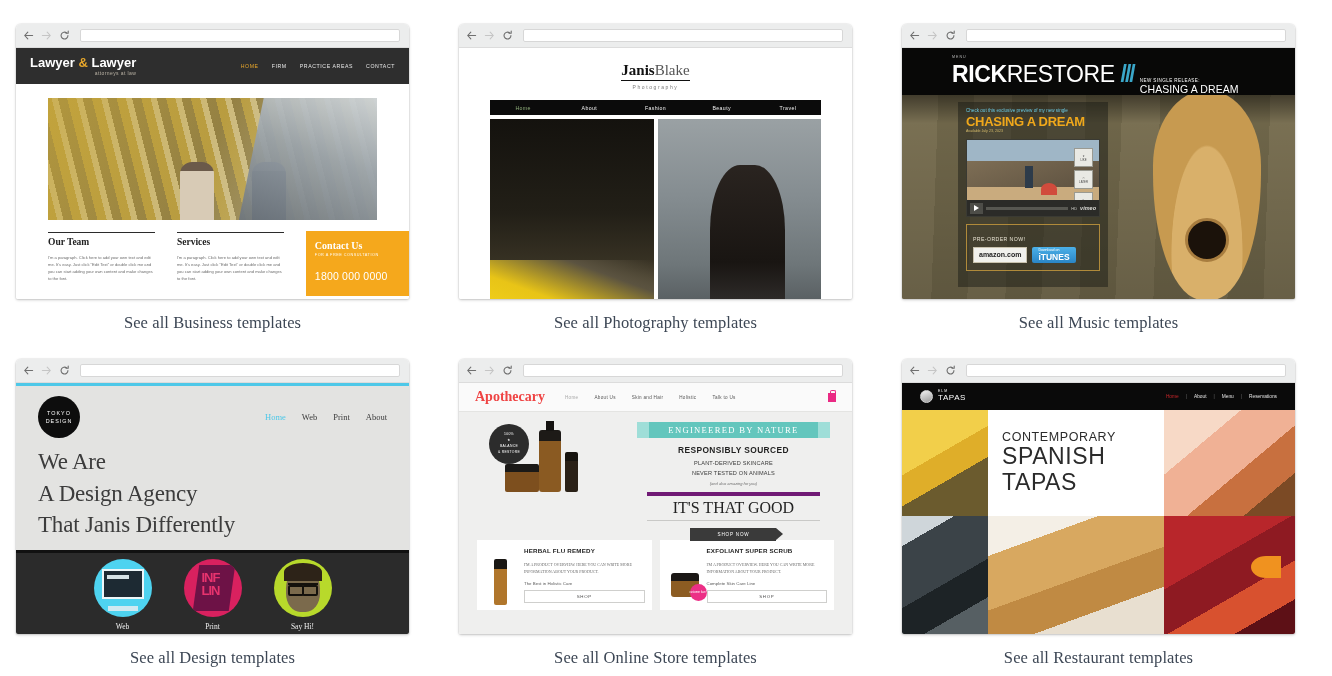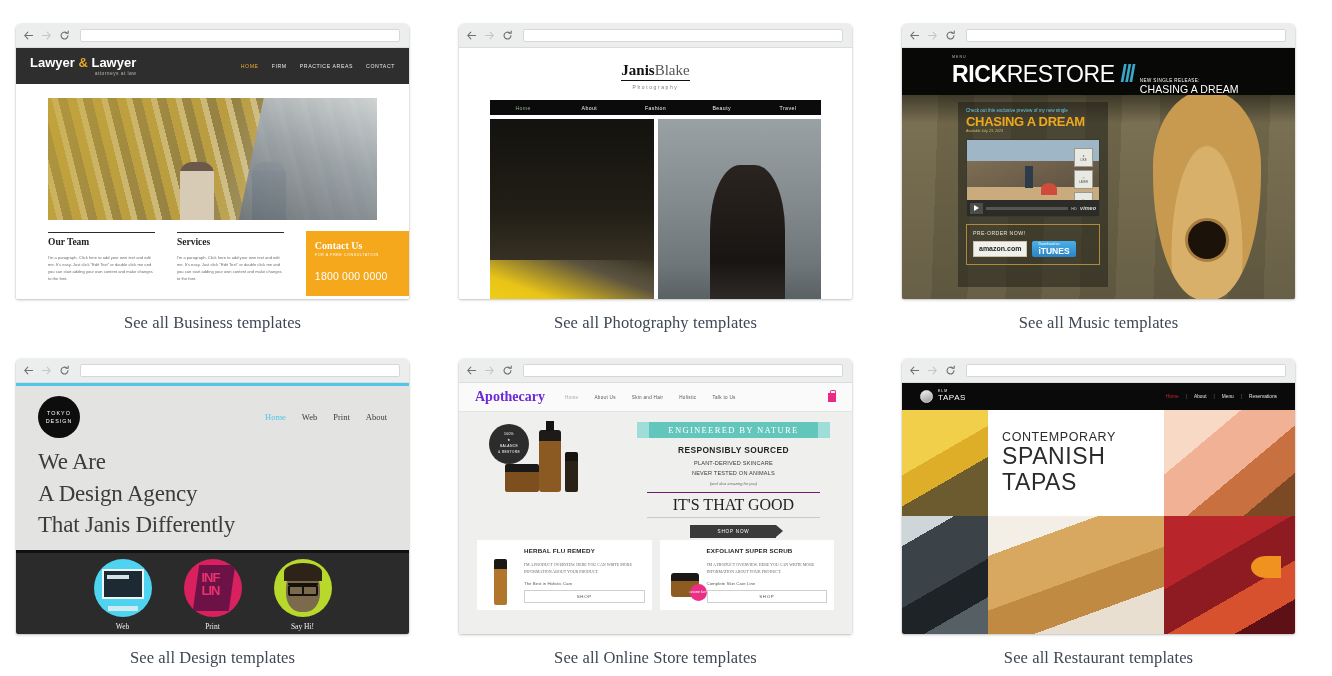--- a/index.html
+++ b/index.html
@@ -149,21 +149,21 @@
   .mu-video .fig{position:absolute;left:44%;top:34%;width:8px;height:22px;background:#2d3b4a;}
   .mu-video .um{position:absolute;left:56%;top:56%;width:16px;height:12px;background:#d14b3c;border-radius:50% 50% 0 0;}
   .mu-bar{ position:absolute; left:0; bottom:0; width:100%; height:16px; background:#2b2b28; display:flex; align-items:center; padding:0 3px; gap:3px;}
   .mu-play{ width:13px;height:11px;background:#4d4d48;display:flex;align-items:center;justify-content:center;}
   .mu-play i{ border-left:5px solid #fff; border-top:3px solid transparent;border-bottom:3px solid transparent;}
   .mu-track{ flex:1; height:3px; background:#575751;}
   .mu-hd{ font-size:4px;color:#c9c9c4;}
   .mu-vim{ font-size:5.5px;color:#dcdcd8; font-style:italic; font-weight:bold;}
   .mu-side{ position:absolute; right:6px; top:8px; display:flex; flex-direction:column; gap:3px;}
   .mu-sb{ width:19px;height:19px;background:#e9e9e4;border:1px solid #9a9a92; font-size:2.8px; color:#444; display:flex;flex-direction:column;align-items:center;justify-content:center;}
-  .mu-pre{ margin:7px 8px 12px; border:1px solid #b08a3a; padding:5px 6px 7px;}
+  .mu-pre{ margin:7px 8px 12px; border:1px solid #b08a3a; padding:11px 6px 7px;}
   .mu-pre .lbl{ color:#e7e2d2; font-size:5.2px; letter-spacing:.4px;}
   .mu-btns{ display:flex; gap:5px; margin-top:5px;}
   .mu-az{ background:#f1f1ec; border:1px solid #c9c2ad; padding:3px 5px; font-size:7px; font-weight:700; color:#1d1d1d; font-family:"Liberation Sans",sans-serif;}
   .mu-az em{ font-style:normal; color:#1d1d1d;}
   .mu-it{ background:linear-gradient(180deg,#4bb0e8,#2a85c6); padding:2px 6px; color:#fff; border-radius:2px; line-height:1;}
   .mu-it .s{ font-size:3.6px; display:block;}
   .mu-it .l{ font-size:8.5px; display:block; font-weight:700;}
   .mu-guitar{ position:absolute; right:34px; top:42px; width:108px; height:210px;
     background:radial-gradient(ellipse at 50% 78%, #d9b06a 0 46%, #c79a50 47% 100%);
     border-radius:50% 50% 46% 46%/36% 36% 60% 60%; }
@@ -193,41 +193,41 @@
   .tk-hi .face{position:absolute;left:12px;top:9px;width:34px;height:44px;background:#7b6a4c;border-radius:46% 46% 42% 42%;}
   .tk-hi .hair{position:absolute;left:10px;top:4px;width:38px;height:18px;background:#2d2318;border-radius:50% 50% 0 0;}
   .tk-hi .gl{position:absolute;left:14px;top:24px;width:30px;height:7px;border-top:2px solid #14110c;}
   .tk-hi .gl:before,.tk-hi .gl:after{content:"";position:absolute;top:0;width:12px;height:7px;border:2px solid #14110c;border-radius:2px;}
   .tk-hi .gl:before{left:0}.tk-hi .gl:after{right:0}
   .tk-lbl{ color:#f0f0f0; font-size:7.5px; margin-top:5px; font-family:"Liberation Serif",serif;}
 
   
   .ap-wrap{ height:100%; background:#efefee; position:relative;}
   .ap-nav{ background:#fafafa; height:29px; display:flex; align-items:center; padding:0 16px; border-bottom:1px solid #e4e4e2;}
-  .ap-logo{ font-family:"Liberation Serif",serif; font-size:14px; color:#6d28d9; font-weight:700;}
+  .ap-logo{ font-family:"Liberation Serif",serif; font-size:14px; color:#ef4444; font-weight:700;}
   .ap-links{ display:flex; gap:16px; margin-left:20px; font-size:4.6px; color:#575757; letter-spacing:.3px;}
   .ap-links .on{ color:#a9a9a9; }
   .ap-bag{ margin-left:auto; width:8px;height:9px;background:#ea2a84; position:relative;}
   .ap-bag:before{content:"";position:absolute;left:2px;top:-3px;width:4px;height:4px;border:1px solid #ea2a84;border-bottom:none;border-radius:2px 2px 0 0;}
   .ap-hero{ display:flex; padding:8px 18px 0; height:118px;}
   .ap-left{ width:42%; position:relative;}
   .ap-badge{ position:absolute; left:12px; top:4px; width:40px;height:40px;border-radius:50%;background:#2c2c2c;color:#fff;
     display:flex;flex-direction:column;align-items:center;justify-content:center; font-size:3.4px; line-height:1.7; letter-spacing:.3px;}
   .ap-b1{ position:absolute; left:62px; top:10px; width:22px;height:62px;background:linear-gradient(180deg,#1d1a17 0 18%,#8a5a22 18% 100%); border-radius:3px;}
   .ap-b1:before{content:"";position:absolute;left:7px;top:-9px;width:8px;height:10px;background:#151311;}
   .ap-b2{ position:absolute; left:28px; top:44px; width:34px;height:28px;background:linear-gradient(180deg,#1b1917 0 30%,#7d4f1e 30% 100%); border-radius:2px;}
   .ap-b3{ position:absolute; left:88px; top:32px; width:13px;height:40px;background:linear-gradient(180deg,#17140f 0 22%,#2a2117 22% 100%); border-radius:2px;}
   .ap-right{ flex:1; padding-left:6px;}
   .ap-ribbon{ background:#63c6bd; color:#fff; font-family:"Liberation Serif",serif; font-size:8.6px; letter-spacing:1.3px; text-align:center; padding:3px 0; width:84%; margin:2px auto 0; position:relative;}
   .ap-ribbon:before,.ap-ribbon:after{content:"";position:absolute;top:0;width:12px;height:100%;background:#9fded8;}
   .ap-ribbon:before{left:-12px} .ap-ribbon:after{right:-12px}
   .ap-rs{ text-align:center; font-size:8.4px; font-weight:700; color:#1f1f1f; letter-spacing:.4px; margin-top:7px;}
   .ap-sub{ text-align:center; font-size:5.6px; color:#3a3a3a; line-height:1.7; margin-top:4px; letter-spacing:.2px;}
   .ap-it{ text-align:center; font-size:4px; color:#6f6f6f; font-style:italic; margin-top:3px;}
-  .ap-good{ text-align:center; font-family:"Liberation Serif",serif; font-size:16px; color:#222; border-top:1px solid #701a75; border-bottom:1px solid #c9c9c7; margin:6px 14px 0; padding:3px 0;}
+  .ap-good{ text-align:center; font-family:"Liberation Serif",serif; font-size:16px; color:#222; border-top:4px solid #701a75; border-bottom:1px solid #c9c9c7; margin:6px 14px 0; padding:3px 0;}
   .ap-shop{ margin:7px auto 0; width:86px; height:13px; background:#3a3a3a; color:#fff; font-size:4.6px; display:flex; align-items:center; justify-content:center; letter-spacing:.8px; position:relative;}
   .ap-shop:after{content:"";position:absolute;right:-7px;top:0;border-left:7px solid #3a3a3a;border-top:6.5px solid transparent;border-bottom:6.5px solid transparent;}
   .ap-prods{ display:flex; gap:8px; padding:10px 18px 0;}
   .ap-card{ flex:1; background:#fff; display:flex; padding:7px; gap:6px;}
   .ap-pimg{ width:34px; background:#fff; position:relative;}
   .ap-drop{ position:absolute; left:10px; top:12px; width:13px;height:46px;background:linear-gradient(180deg,#1a1714 0 22%,#b0762b 22% 100%); border-radius:2px;}
   .ap-jar{ position:absolute; left:4px; top:26px; width:28px;height:24px;background:linear-gradient(180deg,#1b1816 0 32%,#8c5c22 32% 100%); border-radius:3px;}
   .ap-fave{ position:absolute; right:-6px; bottom:2px; width:17px;height:17px;border-radius:50%;background:#ec2f86;color:#fff;font-size:2.6px;display:flex;flex-direction:column;align-items:center;justify-content:center;}
   .ap-ptxt{ flex:1;}
   .ap-ptitle{ font-size:6.2px; font-weight:700; color:#1d1d1d; line-height:1.45; letter-spacing:.2px;}

